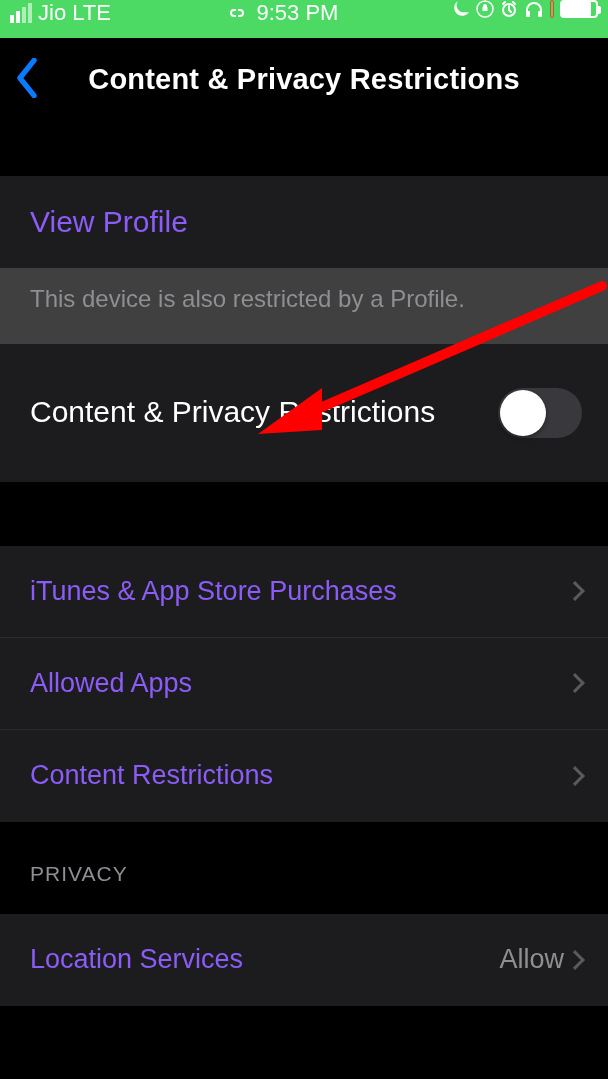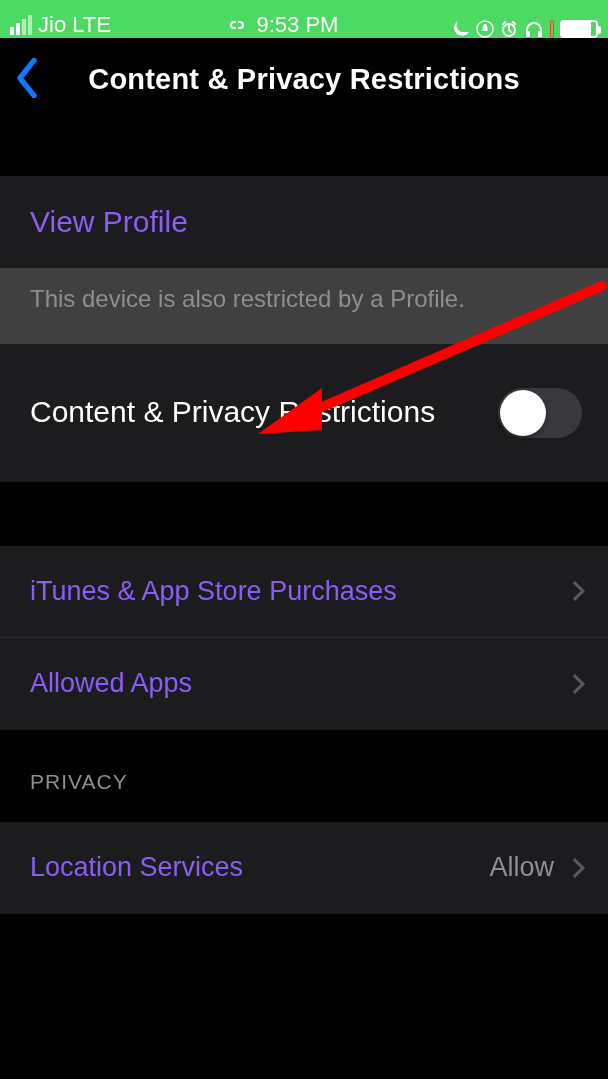--- a/index.html
+++ b/index.html
@@ -1,18 +1,18 @@
 <!DOCTYPE html>
 <html><head>
 <meta charset="utf-8">
 <style>
   * { margin:0; padding:0; box-sizing:border-box; font-family:-apple-system,"SF Pro Text","Helvetica Neue",Arial,sans-serif; -webkit-font-smoothing:antialiased; }
   html,body { width:608px; height:1079px; background:#000; color:#fff; overflow:hidden; }
   
-  .status-bar { height:38px; background:#4cd964; display:flex; align-items:flex-end; justify-content:space-between; padding:0 10px; color:#fff; font-size:22px; font-weight:500; }
+  .status-bar { height:38px; background:#4cd964; display:flex; align-items:flex-start; justify-content:space-between; padding:0 10px; color:#fff; font-size:22px; font-weight:500; }
   .status-left,.status-right { display:flex; align-items:center; gap:6px; }
   .status-center { display:flex; align-items:center; gap:6px; font-weight:400; }
   .sig-bars { display:flex; align-items:flex-end; gap:2px; }
   .sig-bars span { width:4px; background:rgba(255,255,255,.55); display:inline-block; }
   .sig-bars span.on { background:#fff; }
   .b1{height:8px}.b2{height:12px}.b3{height:16px}.b4{height:20px}
   .battery { width:38px; height:18px; border:2px solid #fff; border-radius:4px; position:relative; display:flex; align-items:center; }
   .battery::after { content:""; position:absolute; right:-5px; top:4px; width:3px; height:8px; background:#fff; border-radius:0 2px 2px 0; }
   .battery-fill { height:100%; width:85%; background:#fff; border-radius:1px; }
   .ic { display:inline-flex; }
@@ -20,21 +20,21 @@
   .nav-header { height:84px; background:#000; display:flex; align-items:center; position:relative; border-bottom:1px solid #000; }
   .nav-back { position:absolute; left:14px; top:50%; transform:translateY(-50%); }
   .nav-title { flex:1; text-align:center; font-size:29px; font-weight:700; color:#fff; letter-spacing:0.2px; padding:0 50px; }
   
   .gap { height:54px; background:#000; }
   .cell-group { background:#1c1c1e; }
   .cell { min-height:92px; display:flex; align-items:center; padding:0 26px 0 30px; font-size:27px; color:#fff; border-bottom:1px solid #2c2c2e; }
   .cell:last-child { border-bottom:none; }
   .cell.link { color:#8b5cf6; font-size:30px; font-weight:400; }
   .cell-label { flex:1; }
-  .cell-value { color:#8e8e93; font-size:27px; margin-right:14px; }
+  .cell-value { color:#8e8e93; font-size:27px; margin-right:4px; }
   .cell.dis .cell-label { color:#8b5cf6; }
   .footer { padding:14px 30px 28px; color:#8e8e93; font-size:24px; line-height:1.4; background:#404040; }
   .section-header { padding:40px 30px 28px; color:#8e8e93; font-size:21px; letter-spacing:1px; text-transform:uppercase; background:#000; }
   
   .toggle-row { min-height:138px; padding:22px 26px 22px 30px; display:flex; align-items:center; background:#1c1c1e; }
   .toggle-row .cell-label { font-size:30px; line-height:1.35; }
   .switch { width:84px; height:50px; background:#39393d; border-radius:25px; position:relative; flex:none; }
   .switch-knob { width:46px; height:46px; background:#fff; border-radius:50%; position:absolute; left:2px; top:2px; box-shadow:0 2px 4px rgba(0,0,0,.4); }
   
   .chev { width:14px; height:14px; border-right:3px solid #5a5a5e; border-top:3px solid #5a5a5e; transform:rotate(45deg); flex:none; }
@@ -129,20 +129,24 @@
 
   <div class="cell-group">
     <div class="cell dis">
       <span class="cell-label">iTunes &amp; App Store Purchases</span>
       <span class="chev"></span>
     </div>
     <div class="cell dis">
       <span class="cell-label">Allowed Apps</span>
       <span class="chev"></span>
     </div>
+    <div class="cell dis">
+      <span class="cell-label">Content Restrictions</span>
+      <span class="chev"></span>
+    </div>
   </div>
 
   <div class="section-header">PRIVACY</div>
   <div class="cell-group">
     <div class="cell dis">
       <span class="cell-label">Location Services</span>
       <span class="cell-value">Allow</span>
       <span class="chev"></span>
     </div>
   </div>

